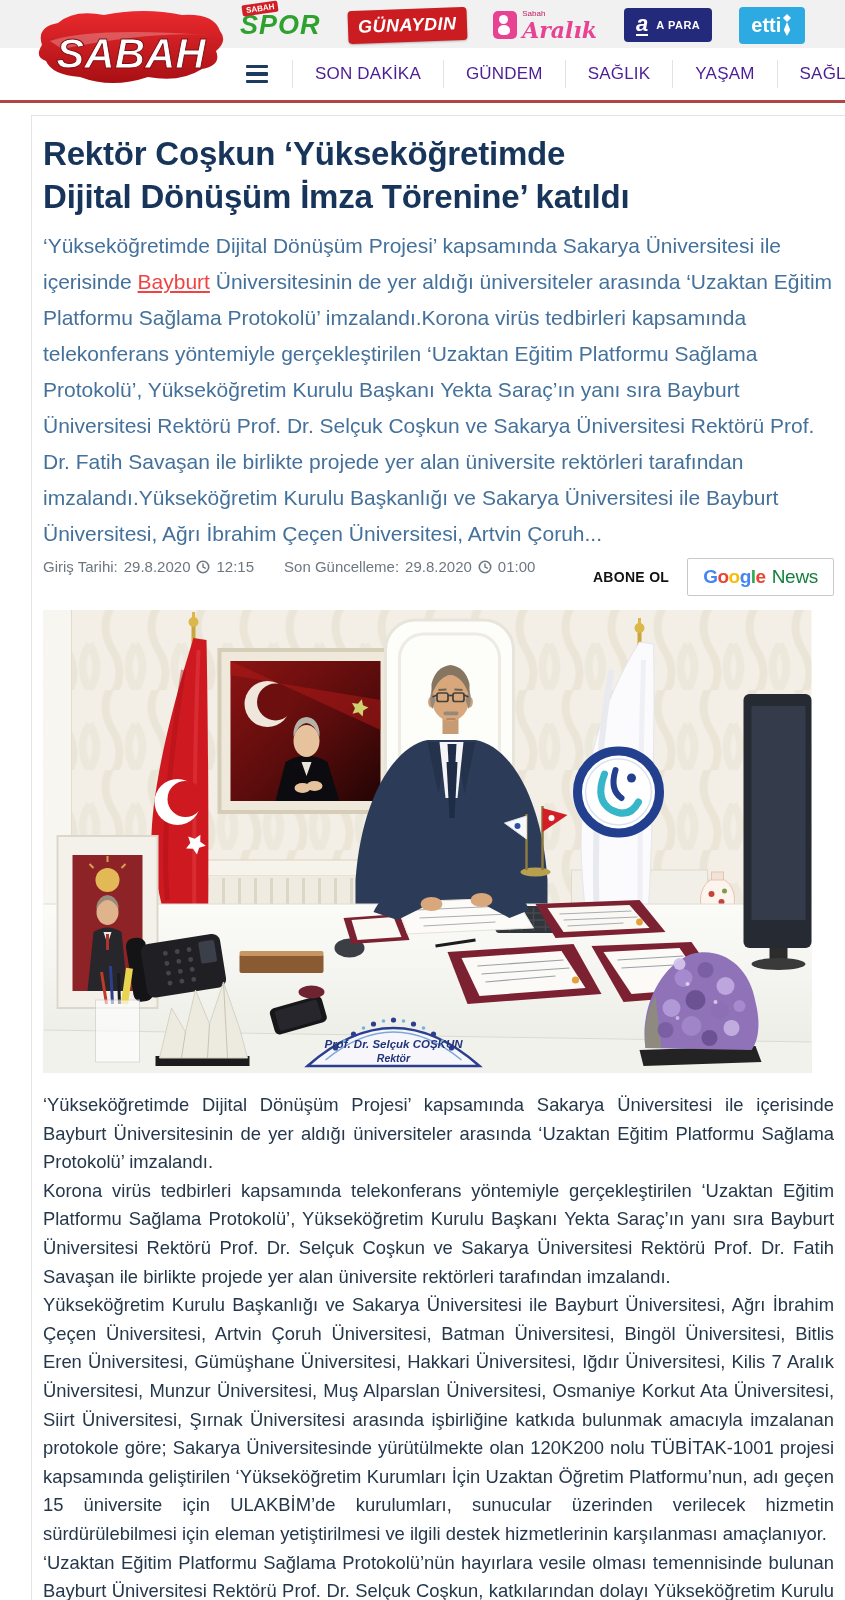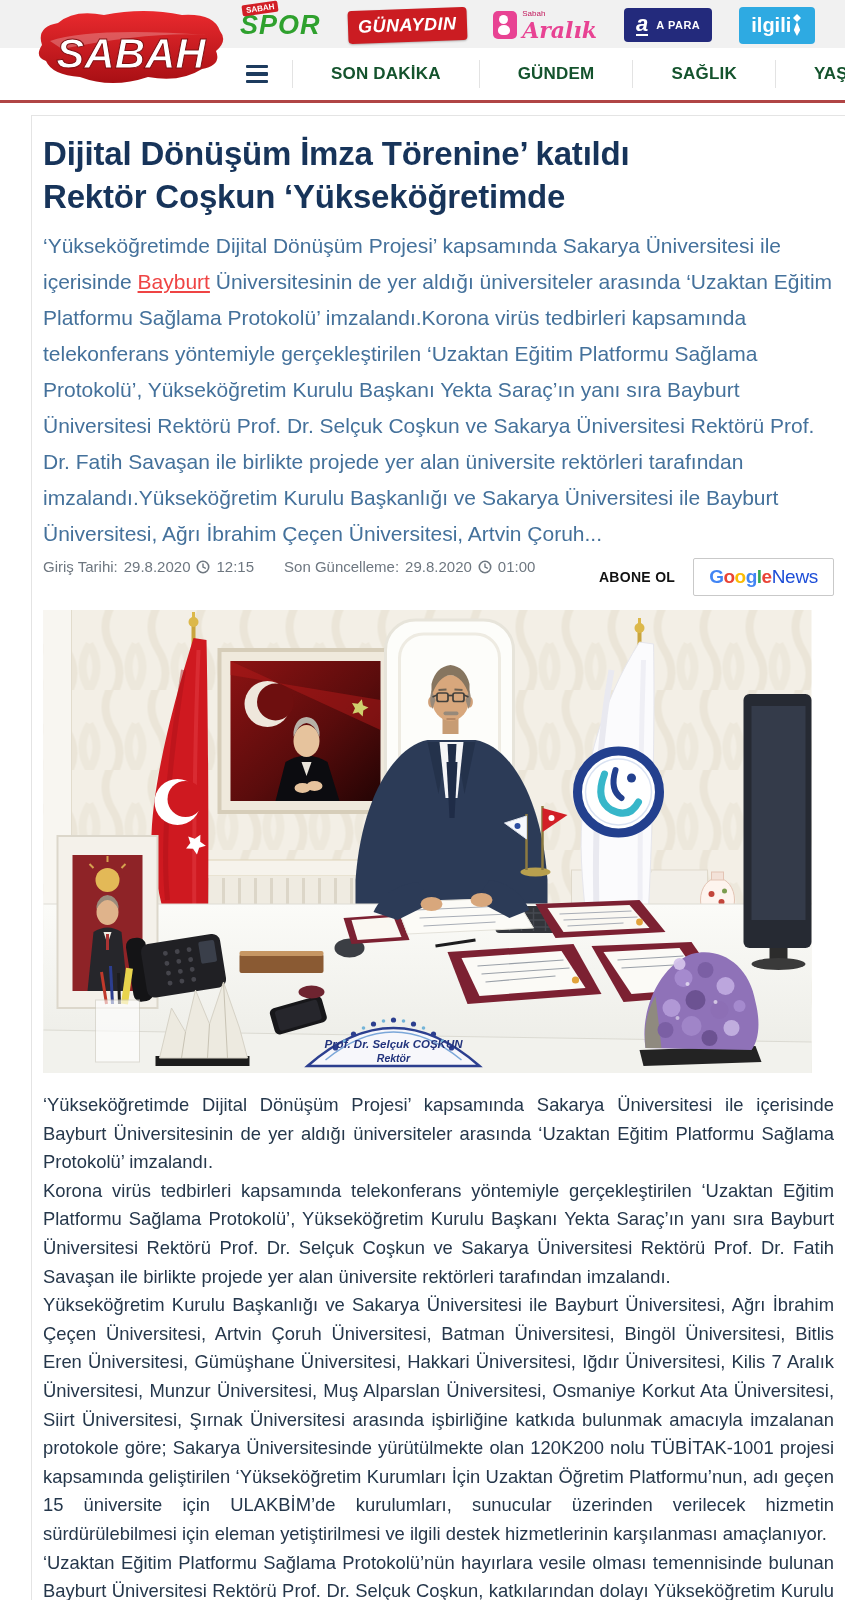--- a/index.html
+++ b/index.html
@@ -29,21 +29,21 @@
   .p-memurlar{background:#2eaae2;border-radius:4px;color:#fff;padding:7px 12px;font-weight:700;font-size:20px;align-items:center;}
   .tie{display:inline-block;margin:0 1px;}
 
   
   .sabah{position:absolute;left:32px;top:5px;width:192px;height:90px;z-index:5;cursor:pointer;}
 
   
   .nav{height:52px;background:#fff;display:flex;align-items:center;padding-left:240px;white-space:nowrap;}
   .burger{display:flex;flex-direction:column;gap:4px;padding:0 10px 0 6px;cursor:pointer;}
   .burger i{display:block;width:22px;height:3.5px;background:#1d3b5e;border-radius:1px;}
-  .nav-item{color:#14532d;font-weight:700;font-size:17px;padding:4px 38px;border-left:1px solid #e3e3e3;
+  .nav-item{color:#4c1d95;font-weight:400;font-size:17px;padding:4px 22px;border-left:1px solid #e3e3e3;
             cursor:pointer;letter-spacing:.2px;}
   .nav-item:first-of-type{margin-left:14px;}
   .redline{height:3px;background:#b04545;}
 
   
   .card{margin:12px 0 0 31px;width:791px;border:1px solid #e4e4e4;background:#fff;padding:12px 11px 10px 11px;}
   .title{margin:4px 0 10px 0;color:#17345a;font-size:33px;line-height:43px;font-weight:700;letter-spacing:-.2px;}
   .title span{display:block;}
   .summary{margin:10px 0 6px 0;color:#44719b;font-size:21px;line-height:36px;}
   .summary a{color:#ef4444;text-decoration:underline;cursor:pointer;font-weight:400;}
@@ -51,21 +51,21 @@
   .metarow{display:flex;align-items:flex-start;height:40px;margin-top:2px;gap:8px;}
   .meta{display:flex;align-items:center;gap:6px;color:#6e7780;font-size:15px;}
   .meta .gap{width:18px;}
   .clock{display:inline-block;vertical-align:middle;}
   .meta-right{margin-left:auto;display:flex;align-items:center;gap:18px;}
   .abone{font-size:14px;font-weight:700;color:#121212;letter-spacing:.3px;cursor:pointer;}
   .gnews{display:flex;align-items:center;border:1px solid #c9c9c9;background:#fff;border-radius:2px;
          padding:7px 15px;cursor:pointer;font-size:19px;}
   .gnews .gl{font-weight:700;letter-spacing:-.5px;}
   .gl0,.gl3{color:#4285F4}.gl1,.gl5{color:#EA4335}.gl2{color:#FBBC05}.gl4{color:#34A853}
-  .gnews .news{color:#1d4ed8;margin-left:0;letter-spacing:-.3px;}
+  .gnews .news{color:#15803d;margin-left:6px;letter-spacing:-.3px;}
 
   .photo{display:block;width:769px;height:463px;margin-top:12px;}
 
   .body{margin-top:18px;color:#25374b;font-size:18.4px;line-height:28.6px;text-align:justify;}
   .body p{margin:0;}
 </style>
 </head>
 <body>
 
 <div class="page">
@@ -98,21 +98,21 @@
         <span class="kadin-texts">
           <span class="kadin-prefix">Sabah</span>
           <span class="kadin-label">Aralık</span>
         </span>
       </a>
       <a class="partner p-apara">
         <span class="apara-a">a</span>
         <span class="apara-label">A PARA</span>
       </a>
       <a class="partner p-memurlar">
-        <span>ilgili</span>
+        <span>etti</span>
         <svg class="tie" width="10" height="23" viewBox="0 0 10 23">
           <polygon points="5,0 9,4 5,8 1,4" fill="#fff"></polygon>
           <polygon points="5,8 8.2,16 5,22 1.8,16" fill="#fff"></polygon>
         </svg>
 
       </a>
 
     </div>
   </div>
 
@@ -127,22 +127,22 @@
     <span class="nav-item">SAĞLIK</span>
     <span class="nav-item">YAŞAM</span>
     <span class="nav-item">SAĞLIK</span>
 
   </div>
   <div class="redline"></div>
 
   <div class="card">
 
     <h1 class="title">
+      <span>Rektör Coşkun ‘Yükseköğretimde</span>
       <span>Dijital Dönüşüm İmza Törenine’ katıldı</span>
-      <span>Rektör Coşkun ‘Yükseköğretimde</span>
     </h1>
 
     <div class="summary">
       <span>‘Yükseköğretimde Dijital Dönüşüm Projesi’ kapsamında Sakarya Üniversitesi ile içerisinde </span><a>Bayburt</a><span> Üniversitesinin de yer aldığı üniversiteler arasında ‘Uzaktan Eğitim Platformu Sağlama Protokolü’ imzalandı.Korona virüs tedbirleri kapsamında telekonferans yöntemiyle gerçekleştirilen ‘Uzaktan Eğitim Platformu Sağlama Protokolü’, Yükseköğretim Kurulu Başkanı Yekta Saraç’ın yanı sıra Bayburt Üniversitesi Rektörü Prof. Dr. Selçuk Coşkun ve Sakarya Üniversitesi Rektörü Prof. Dr. Fatih Savaşan ile birlikte projede yer alan üniversite rektörleri tarafından imzalandı.Yükseköğretim Kurulu Başkanlığı ve Sakarya Üniversitesi ile Bayburt Üniversitesi, Ağrı İbrahim Çeçen Üniversitesi, Artvin Çoruh...</span>
     </div>
 
     <div class="metarow">
       <div class="meta">
         <span>Giriş Tarihi:</span>
         <span>29.8.2020</span>

